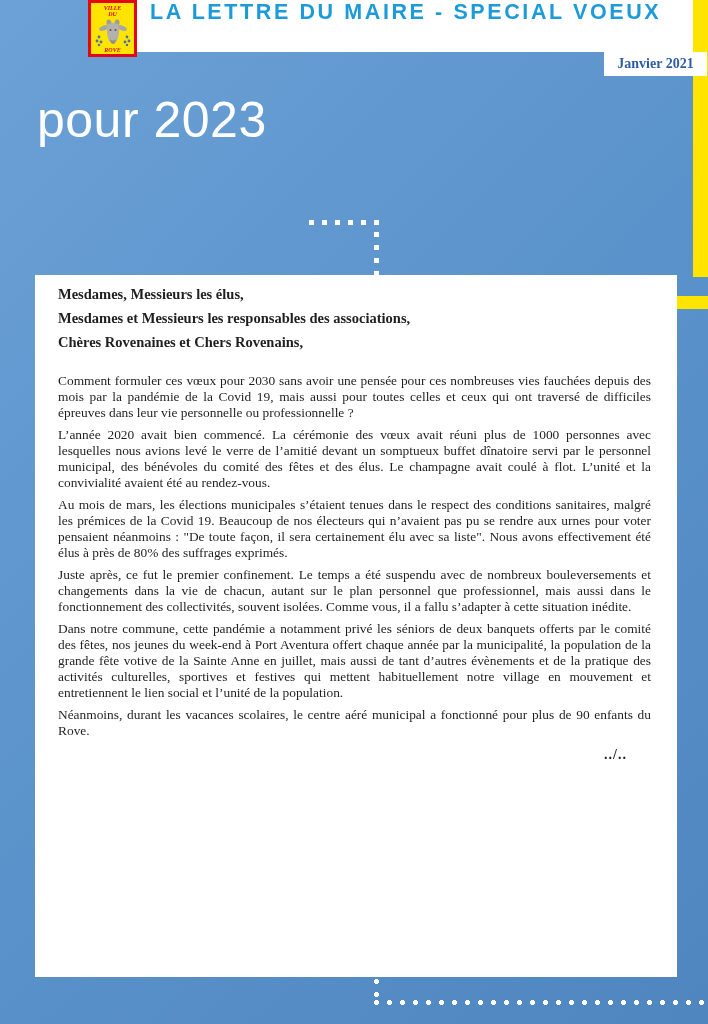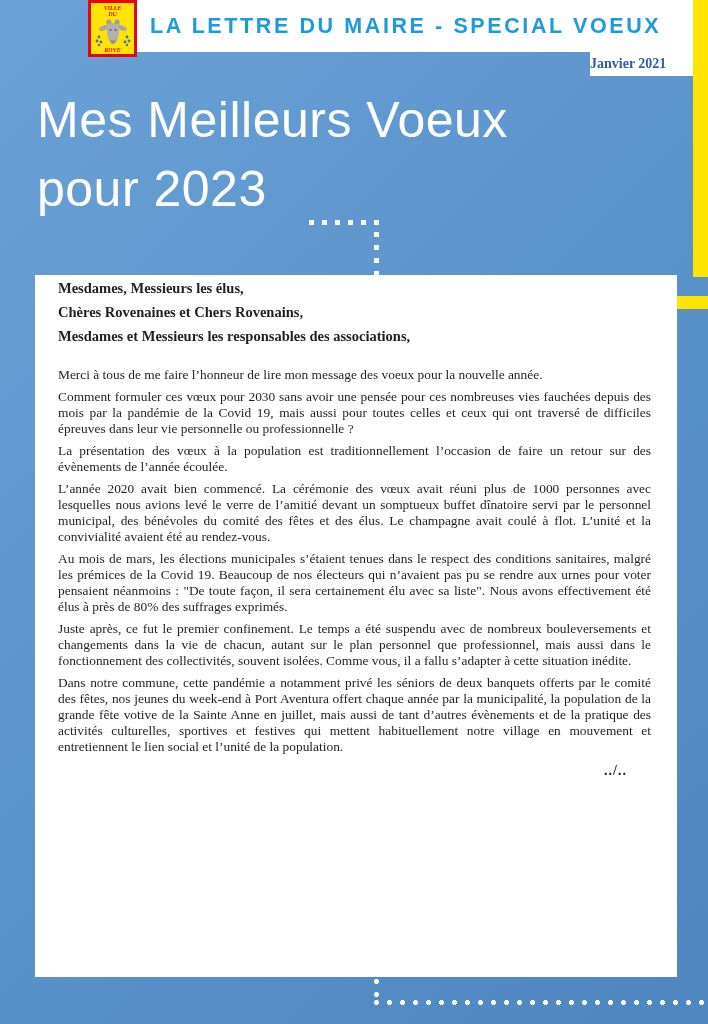--- a/index.html
+++ b/index.html
@@ -8,21 +8,21 @@
     background:linear-gradient(135deg, #6ba1d6 0%, #5b93cb 48%, #4f86c0 100%);
     font-family:"Liberation Sans", sans-serif;
   }
 
   
   .yellow-stripe { position:absolute; left:693px; top:0; width:15px; height:277px; background:#ffe400; }
   .yellow-bar    { position:absolute; left:675px; top:296px; width:33px; height:13px; background:#ffe400; }
 
   .header-band {
     position:absolute; left:88px; top:0; width:605px; height:52px;
-    background:#ffffff; display:flex; align-items:center;
+    background:#ffffff; display:flex; align-items:flex-start;
   }
   .header-title {
     margin-left:62px; white-space:nowrap;
     font-size:21.5px; font-weight:700; letter-spacing:2.6px;
     color:#1c9bd8;
   }
 
   .logo {
     position:absolute; left:88px; top:0; width:49px; height:57px;
     background:#ffe400; border:3px solid #e30613; box-sizing:border-box;
@@ -30,22 +30,22 @@
   }
   .logo .ltxt {
     font-family:"Liberation Serif", serif; font-style:italic; font-weight:700;
     font-size:6px; line-height:6px; color:#d40d12; display:block;
   }
   .logo .ltxt.top1 { margin-top:2px; }
   .logo svg { display:block; margin:0 auto; }
   .logo .ltxt.bottom { margin-top:0px; }
 
   .date-box {
-    position:absolute; left:590px; top:52px; width:103px; height:24px;
-    background:#ffffff; display:flex; align-items:center; 
+    position:absolute; left:604px; top:52px; width:103px; height:24px;
+    background:#ffffff; display:flex; align-items:center; justify-content:center;
   }
   .date-text {
     font-family:"Liberation Serif", serif; font-weight:700; font-size:14px;
     color:#2e5da6;
   }
 
   
   .hero {
     position:absolute; left:37px; top:86px; color:#ffffff;
     font-size:50px; line-height:69px; font-weight:400; letter-spacing:0.5px;
@@ -69,21 +69,21 @@
 
   .dots-title      { left:305px; top:216px; width:78px; }
   .dots-down-top   { left:370px; top:228px; height:48px; }
   .dots-down-bot   { left:370px; top:975px; height:26px; }
   .dots-bottom-row { left:370px; top:996px; width:338px; }
 
   
   .card {
     position:absolute; left:35px; top:275px; width:642px; height:702px;
     background:#ffffff; box-sizing:border-box;
-    padding:1px 26px 10px 23px; overflow:hidden;
+    padding:7px 26px 10px 23px; overflow:hidden;
     color:#1f1f1f;
     font-family:"Liberation Serif", serif;
   }
   .salutations { margin-bottom:19px; }
   .salutations p {
     margin:0; font-weight:700; font-size:14.5px; line-height:24px;
   }
   .body p {
     margin:0 0 6px 0; font-size:13.4px; line-height:16px;
     text-align:justify;
@@ -135,40 +135,38 @@
       </svg>
     </span>
     <span class="ltxt bottom">ROVE</span>
   </div>
 
   <div class="date-box">
     <span class="date-text">Janvier 2021</span>
   </div>
 
   <div class="hero">
-    <div>Mes Meilleurs Voeux</div>
     <div>pour 2023</div>
   </div>
 
   <div class="dots-h dots-title"></div>
   <div class="dots-v dots-down-top"></div>
   <div class="dots-v dots-small dots-down-bot"></div>
   <div class="dots-h dots-small dots-bottom-row"></div>
 
   <div class="card">
     <div class="salutations">
       <p>Mesdames, Messieurs les élus,</p>
+      <p>Mesdames et Messieurs les responsables des associations,</p>
       <p>Chères Rovenaines et Chers Rovenains,</p>
-      <p>Mesdames et Messieurs les responsables des associations,</p>
     </div>
     <div class="body">
-      <p>Merci à tous de me faire l’honneur de lire mon message des voeux pour la nouvelle année.</p>
       <p>Comment formuler ces vœux pour 2030 sans avoir une pensée pour ces nombreuses vies fauchées depuis des mois par la pandémie de la Covid 19, mais aussi pour toutes celles et ceux qui ont traversé de difficiles épreuves dans leur vie personnelle ou professionnelle ?</p>
-      <p>La présentation des vœux à la population est traditionnellement l’occasion de faire un retour sur des évènements de l’année écoulée.</p>
       <p>L’année 2020 avait bien commencé. La cérémonie des vœux avait réuni plus de 1000 personnes avec lesquelles nous avions levé le verre de l’amitié devant un somptueux buffet dînatoire servi par le personnel municipal, des bénévoles du comité des fêtes et des élus. Le champagne avait coulé à flot. L’unité et la convivialité avaient été au rendez-vous.</p>
       <p>Au mois de mars, les élections municipales s’étaient tenues dans le respect des conditions sanitaires, malgré les prémices de la Covid 19. Beaucoup de nos électeurs qui n’avaient pas pu se rendre aux urnes pour voter pensaient néanmoins : "De toute façon, il sera certainement élu avec sa liste". Nous avons effectivement été élus à près de 80% des suffrages exprimés.</p>
       <p>Juste après, ce fut le premier confinement. Le temps a été suspendu avec de nombreux bouleversements et changements dans la vie de chacun, autant sur le plan personnel que professionnel, mais aussi dans le fonctionnement des collectivités, souvent isolées. Comme vous, il a fallu s’adapter à cette situation inédite.</p>
       <p>Dans notre commune, cette pandémie a notamment privé les séniors de deux banquets offerts par le comité des fêtes, nos jeunes du week-end à Port Aventura offert chaque année par la municipalité, la population de la grande fête votive de la Sainte Anne en juillet, mais aussi de tant d’autres évènements et de la pratique des activités culturelles, sportives et festives qui mettent habituellement notre village en mouvement et entretiennent le lien social et l’unité de la population.</p>
+      <p>Néanmoins, durant les vacances scolaires, le centre aéré municipal a fonctionné pour plus de 90 enfants du Rove.</p>
     </div>
     <div class="continuation">../..</div>
   </div>
 
 </div>
 
 </body></html>

